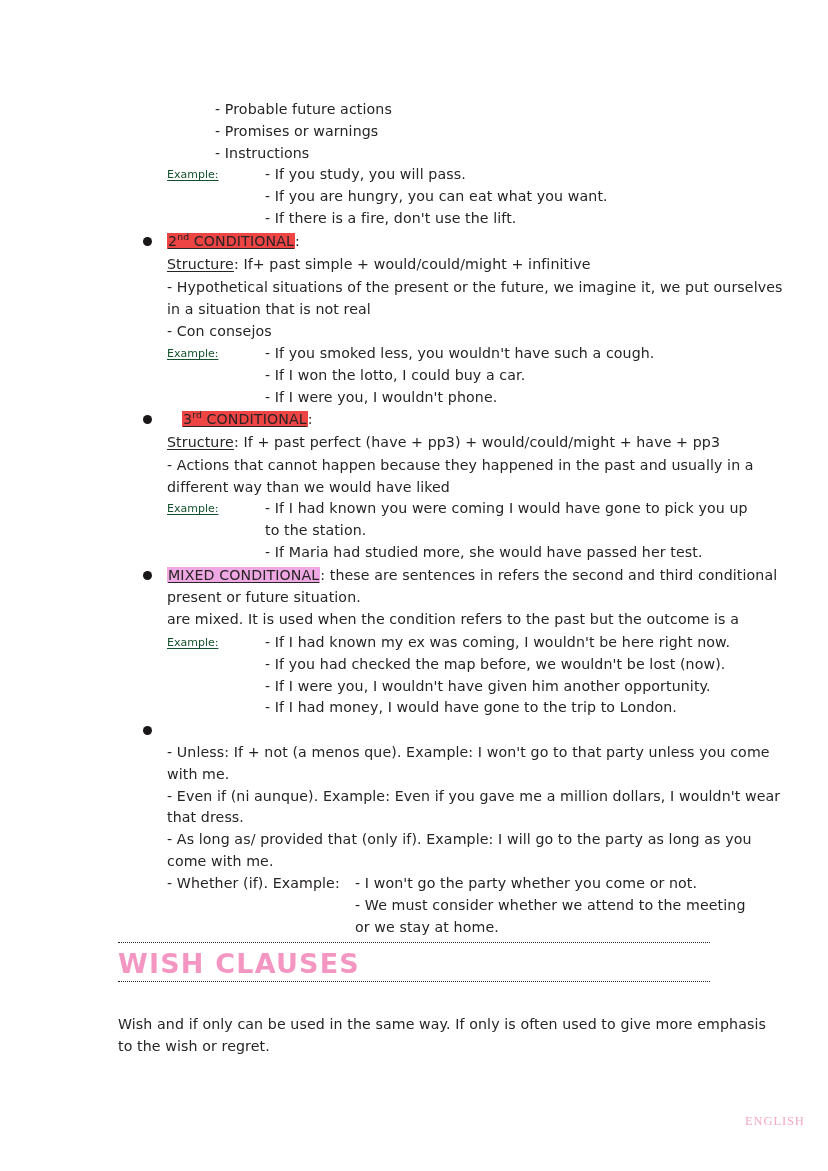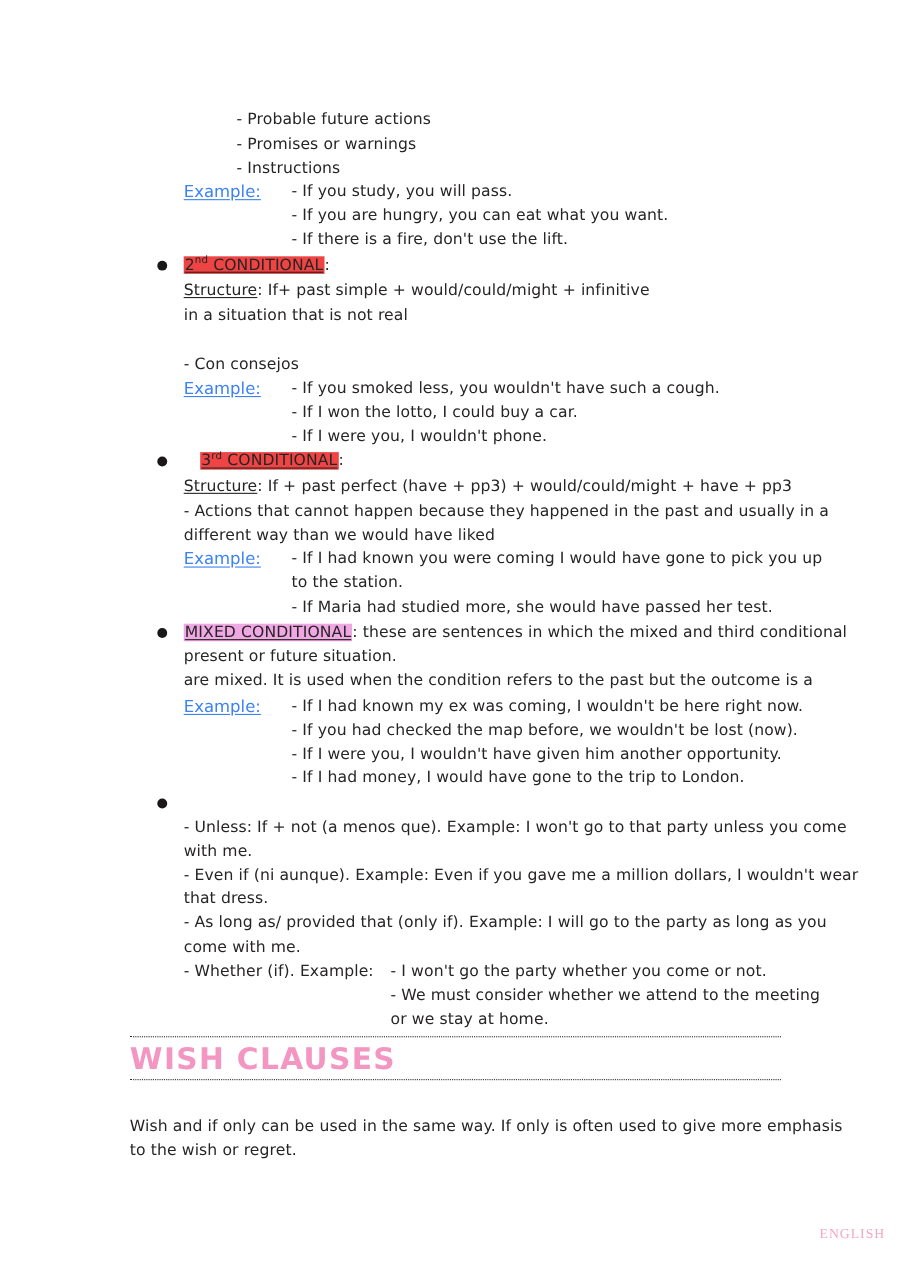--- a/index.html
+++ b/index.html
@@ -68,26 +68,26 @@
   sup.ord {
     font-size: 0.66em;
     vertical-align: super;
     line-height: 0;
   }
 
   
   .exlabel {
     position: absolute;
     left: 167px;
-    font-size: 15px;
+    font-size: 11px;
     line-height: 21.8px;
     text-decoration: underline;
     text-underline-offset: 2px;
     white-space: nowrap;
-    color: #3b82f6;
+    color: #14532d;
   }
 
   
   .divider {
     position: absolute;
     left: 118px;
     width: 592px;
     height: 0;
     border-top: 1.6px dotted #2b2829;
   }
@@ -134,20 +134,21 @@
 
   <div class="note col" style="top:231px;">
     <span class="ln"><span class="hl"><span>2</span><sup class="ord">nd</sup><span> CONDITIONAL</span></span><span>:</span></span>
   </div>
 
   <div class="note col" style="top:254px;">
     <span class="ln"><span class="u">Structure</span><span>: If+ past simple + would/could/might + infinitive</span></span>
   </div>
 
   <div class="note col just" style="top:277px;">
+    <span class="ln">- Hypothetical situations of the present or the future, we imagine it, we put ourselves</span>
     <span class="ln">in a situation that is not real</span>
   </div>
 
   <div class="note col" style="top:321px;">
     <span class="ln">- Con consejos</span>
   </div>
 
   <div class="exlabel" style="top:343px;">Example:</div>
 
   <div class="note col-ex" style="top:343px;">
@@ -175,21 +176,21 @@
 
   <div class="note col-ex" style="top:498px;">
     <span class="ln">- If I had known you were coming I would have gone to pick you up</span>
     <span class="ln">to the station.</span>
     <span class="ln">- If Maria had studied more, she would have passed her test.</span>
   </div>
 
   <div class="bullet" style="top:571px;"></div>
 
   <div class="note col just" style="top:565px;">
-    <span class="ln"><span class="hl-soft">MIXED CONDITIONAL</span><span>: these are sentences in which the mixed and third conditional</span></span>
+    <span class="ln"><span class="hl-soft">MIXED CONDITIONAL</span><span>: these are sentences in refers the second and third conditional</span></span>
     <span class="ln">present or future situation.</span>
     <span class="ln">are mixed. It is used when the condition refers to the past but the outcome is a</span>
   </div>
 
   <div class="exlabel" style="top:632px;">Example:</div>
 
   <div class="note col-ex" style="top:632px;">
     <span class="ln">- If I had known my ex was coming, I wouldn't be here right now.</span>
     <span class="ln">- If you had checked the map before, we wouldn't be lost (now).</span>
     <span class="ln">- If I were you, I wouldn't have given him another opportunity.</span>

